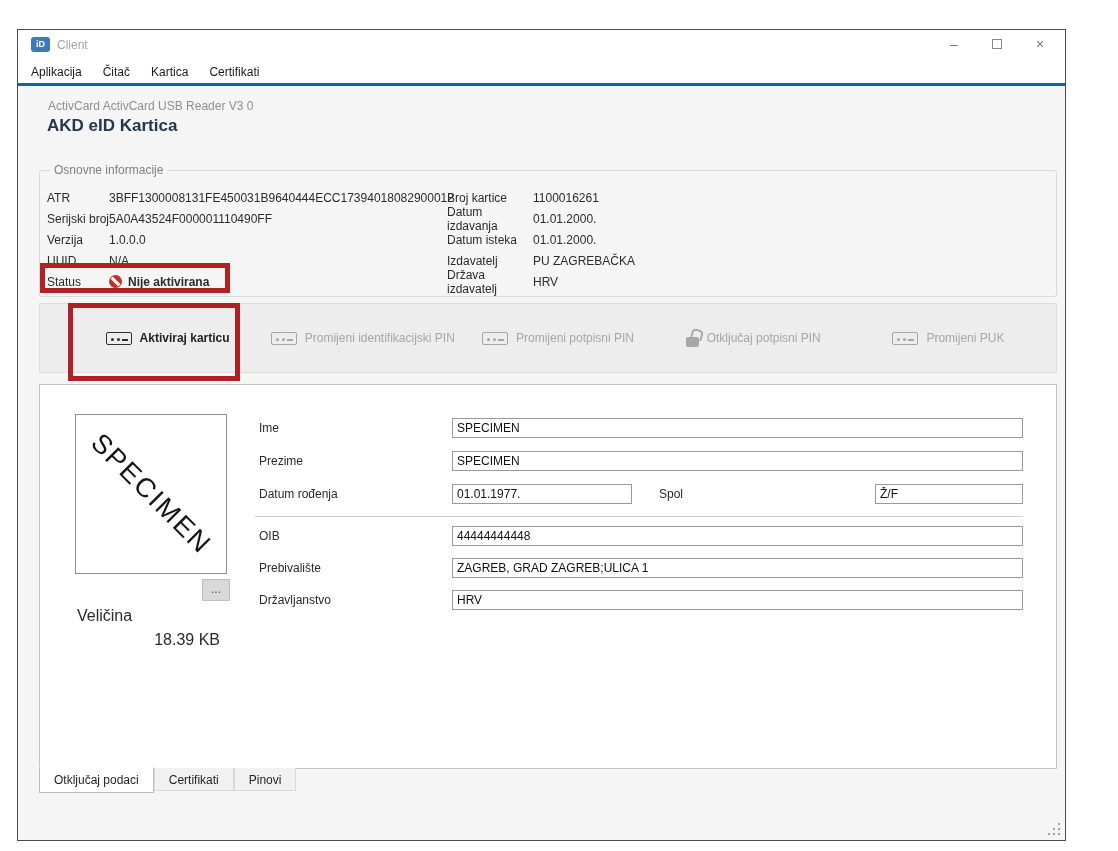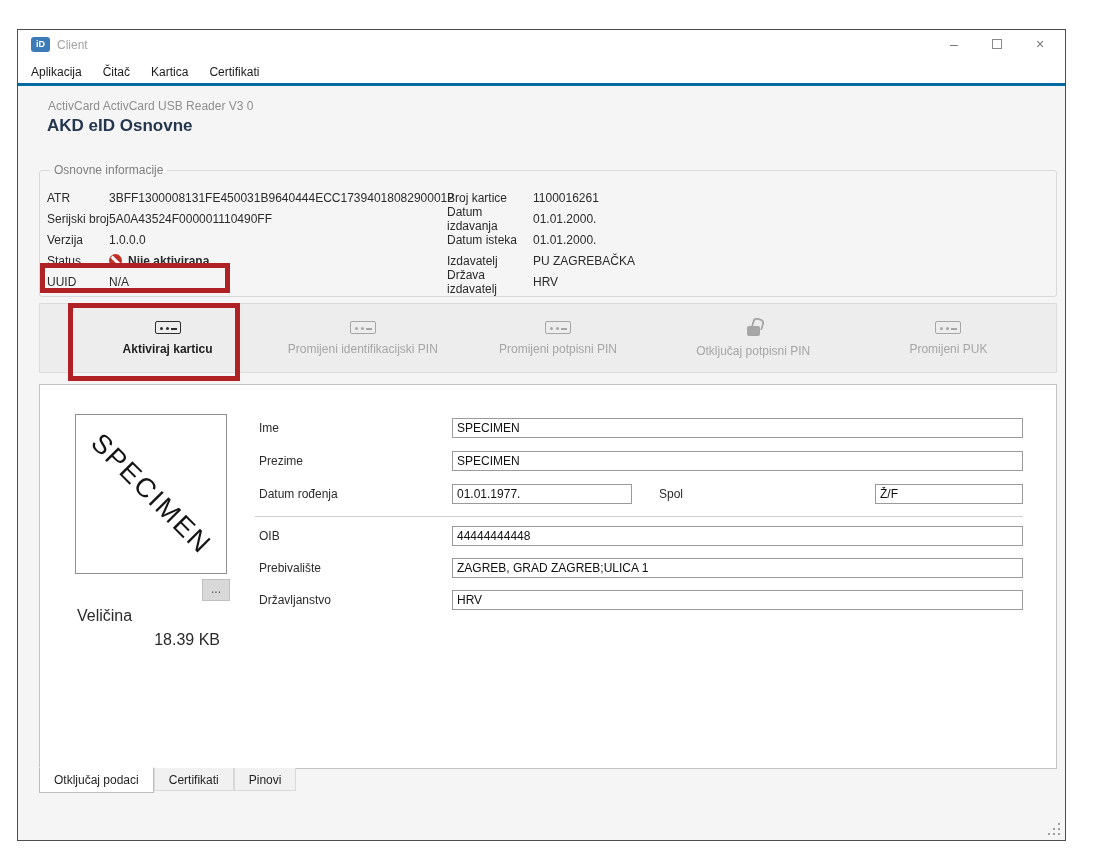--- a/index.html
+++ b/index.html
@@ -42,21 +42,21 @@
   .no-icon { width:13px; height:13px; border-radius:50%; background:#c23127; position:relative; flex:none; }
   .no-icon::after { content:''; position:absolute; left:1px; right:1px; top:5px; height:3px; background:#fff;
                     transform:rotate(45deg); }
 
   .red-box { position:absolute; border:5px solid #b02126; pointer-events:none; }
   .status-red { left:0; top:92px; width:190px; height:30px; }
 
   
   .toolbar { position:absolute; left:21px; top:273px; width:1018px; height:70px; background:#ededed;
              border:1px solid #dcdcdc; display:flex; padding:0 10px 0 30px; }
-  .tbtn { flex:1; display:flex; flex-direction:column; align-items:center; justify-content:center; gap:8px; cursor:default; }
+  .tbtn { flex:1; display:flex; flex-direction:row; align-items:center; justify-content:center; gap:8px; cursor:default; }
   .tlabel { font-size:12px; }
   .tbtn.enabled  { color:#2f2f2f; }
   .tbtn.enabled .tlabel { font-weight:bold; color:#1f1f1f; }
   .tbtn.disabled { color:#a6a6a6; }
   .tbtn.disabled .tlabel { color:#a6a6a6; }
 
   .icon-pin { width:26px; height:13px; border:1px solid currentColor; border-radius:2px; position:relative; }
   .icon-pin::before { content:''; position:absolute; left:4px; top:5px; width:3px; height:3px; border-radius:50%;
                       background:currentColor; box-shadow:6px 0 0 currentColor; }
   .icon-pin::after { content:''; position:absolute; right:3px; bottom:3px; width:6px; height:2px; background:currentColor; }
@@ -115,46 +115,46 @@
   </div>
 
   <div class="menubar">
     <span class="menu-item">Aplikacija</span>
     <span class="menu-item">Čitač</span>
     <span class="menu-item">Kartica</span>
     <span class="menu-item">Certifikati</span>
   </div>
 
   <div class="reader-name">ActivCard ActivCard USB Reader V3 0</div>
-  <div class="card-title">AKD eID Osnovne</div>
+  <div class="card-title">AKD eID Kartica</div>
 
   <div class="groupbox">
     <span class="group-label">Osnovne informacije</span>
 
     <div class="info-col left">
       <div class="info-row">
         <span class="ilabel">ATR</span>
         <span class="ivalue">3BFF1300008131FE450031B9640444ECC17394018082900012</span>
       </div>
       <div class="info-row">
         <span class="ilabel">Serijski broj</span>
         <span class="ivalue">5A0A43524F000001110490FF</span>
       </div>
       <div class="info-row">
         <span class="ilabel">Verzija</span>
         <span class="ivalue">1.0.0.0</span>
+      </div>
+      <div class="info-row">
+        <span class="ilabel">UUID</span>
+        <span class="ivalue">N/A</span>
       </div>
       <div class="info-row">
         <span class="ilabel">Status</span>
         <span class="no-icon"></span>
         <span class="status-text">Nije aktivirana</span>
-      </div>
-      <div class="info-row">
-        <span class="ilabel">UUID</span>
-        <span class="ivalue">N/A</span>
       </div>
     </div>
 
     <div class="info-col right">
       <div class="info-row">
         <span class="ilabel">Broj kartice</span>
         <span class="ivalue">1100016261</span>
       </div>
       <div class="info-row">
         <span class="ilabel">Datum izdavanja</span>

